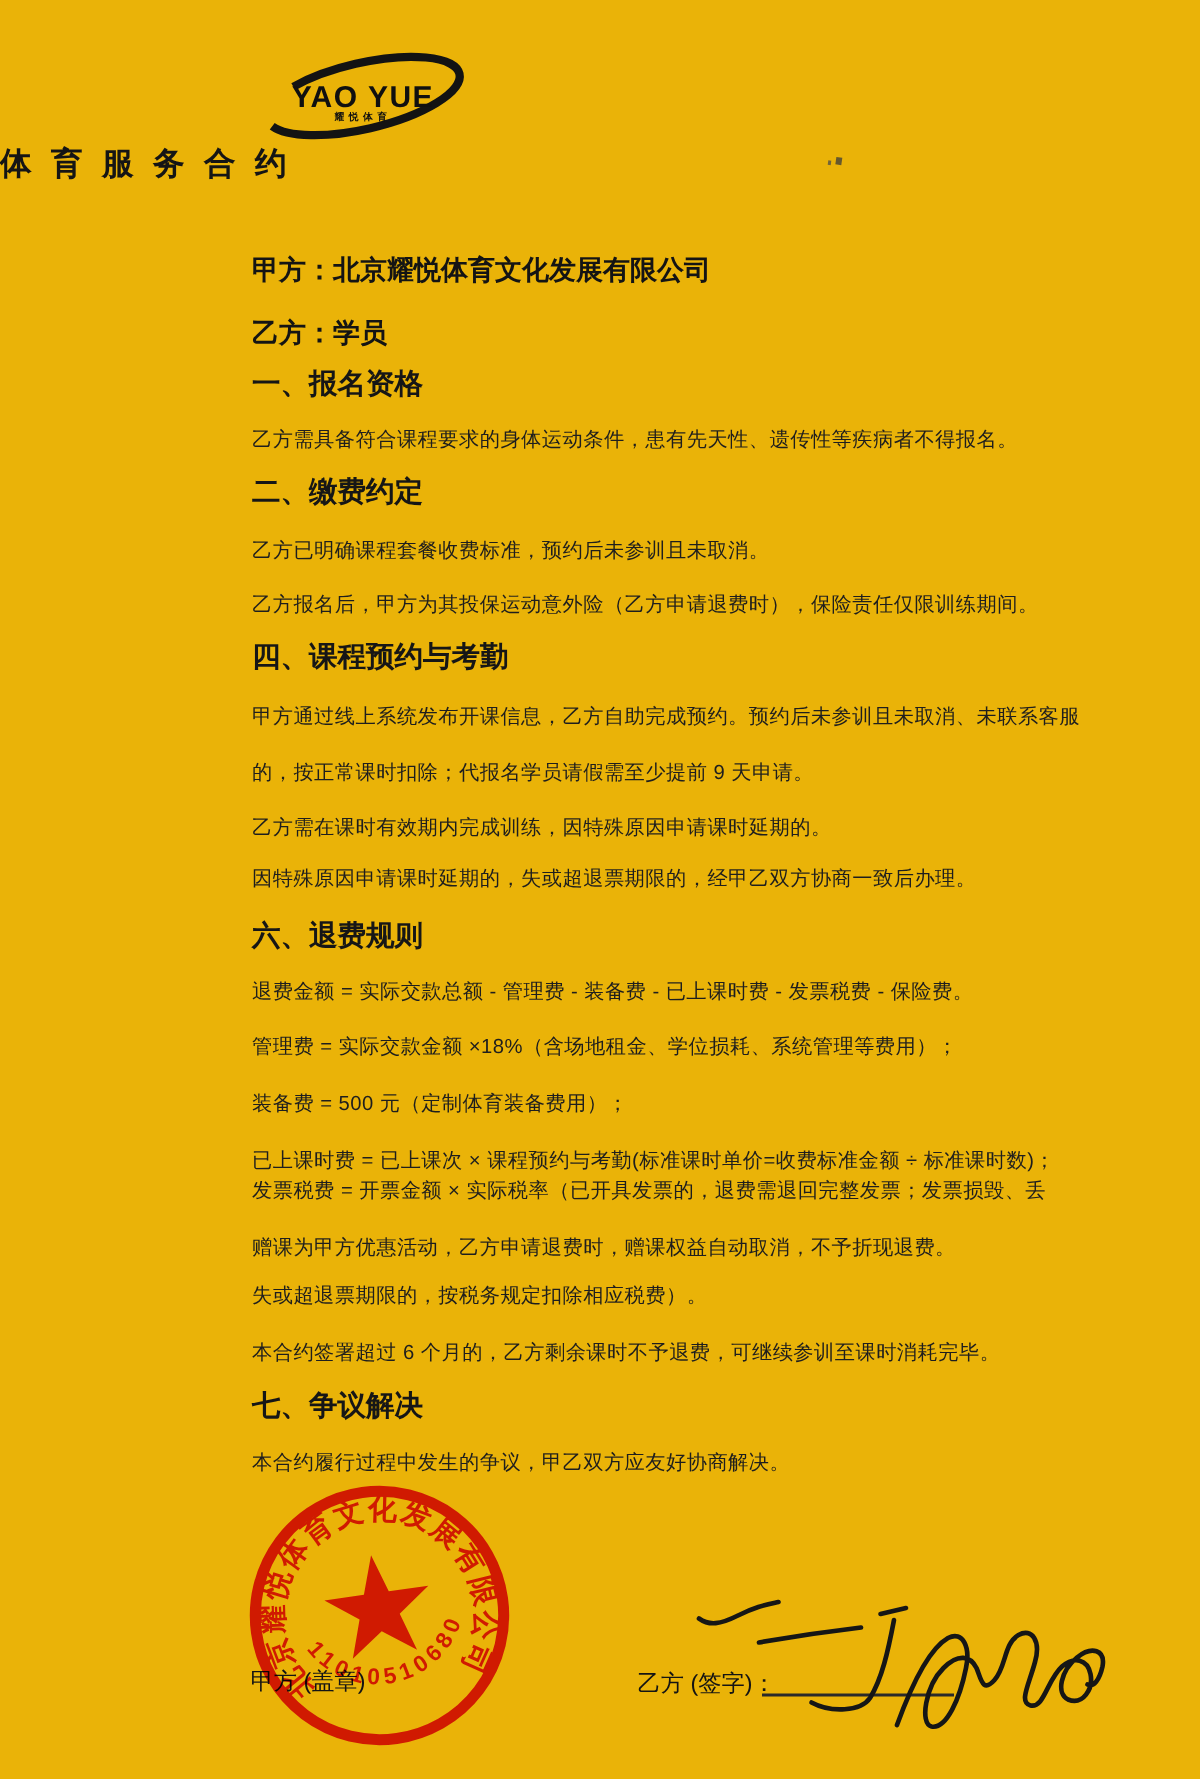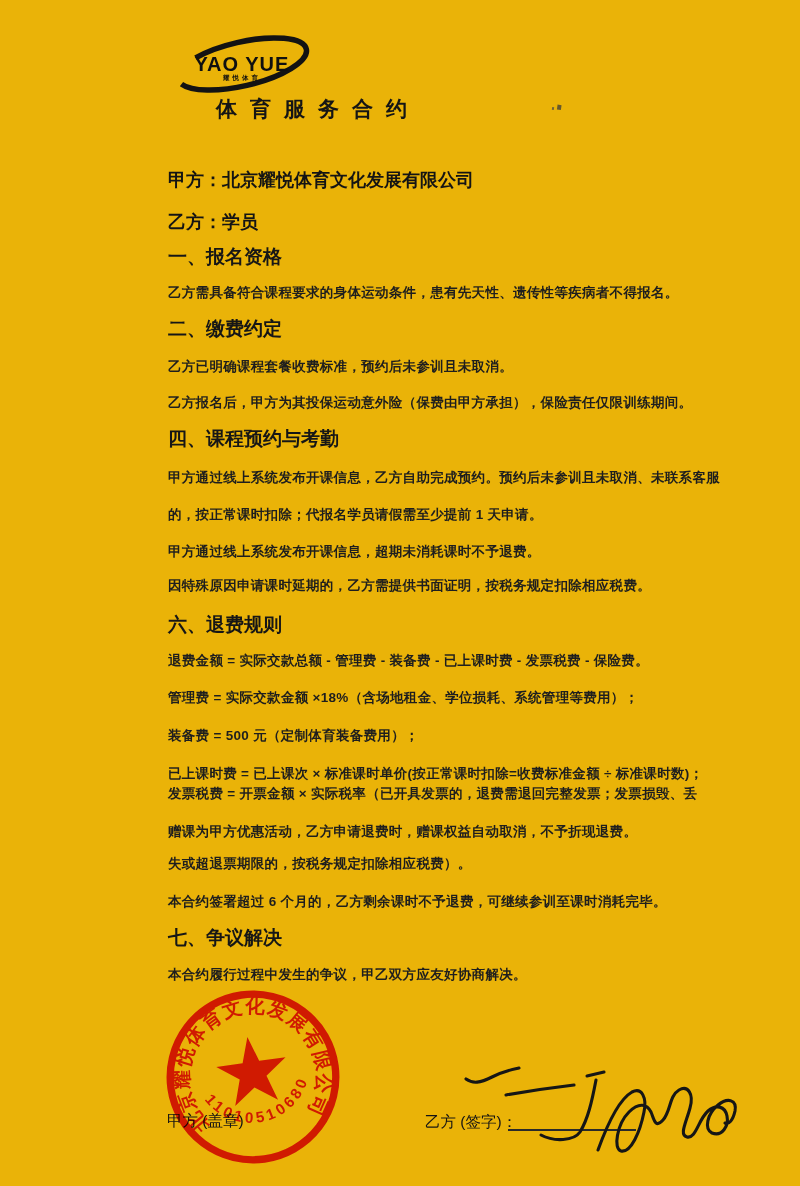--- a/index.html
+++ b/index.html
@@ -5,31 +5,31 @@
   html,body{margin:0;padding:0;background:#888;}
   .page{
     position:relative;width:800px;height:1186px;margin:0 auto;
     background:#eab308;overflow:hidden;
     font-family:"Liberation Sans","DejaVu Sans",sans-serif;
     color:#1b1b1b;
   }
   
   .logo-wrap{position:absolute;left:166px;top:30px;width:152px;height:70px;}
   .contract-title{
-    position:absolute;left:0;top:95px;width:636px;text-align:center;
+    position:absolute;left:0;top:95px;width:636px;
     font-size:21px;font-weight:700;letter-spacing:13px;padding-left:0;
     box-sizing:border-box;color:#151515;
   }
   .speck{position:absolute;left:552px;top:107px;width:2px;height:3px;background:#4a4a4a;
     box-shadow:6px -2px 0 1px #3a3a3a;transform:rotate(8deg);opacity:.75;}
   
   .flow{position:absolute;left:168px;top:170px;width:560px;z-index:1;}
   .party{font-size:18px;line-height:20px;font-weight:700;white-space:nowrap;color:#141414;}
   .sec-h{font-size:19px;line-height:18px;font-weight:700;margin:0;white-space:nowrap;color:#161616;}
-  .para{font-size:13.5px;line-height:19px;font-weight:700;margin:0;white-space:nowrap;
+  .para{font-size:13.5px;line-height:19px;font-weight:400;margin:0;white-space:nowrap;
     letter-spacing:.3px;color:#1e1e1e;}
   
   .sign-label{position:absolute;font-size:15.5px;font-weight:400;color:#141414;z-index:2;}
   .sig-underline{position:absolute;left:508px;top:1129px;width:128px;height:0;
     border-bottom:2.5px solid #2a2a2a;z-index:2;}
   .signature-svg{position:absolute;left:440px;top:1048px;width:350px;height:118px;z-index:3;}
   .seal{position:absolute;left:161px;top:985px;width:184px;height:184px;z-index:5;
     mix-blend-mode:multiply;opacity:.94;transform:rotate(-8deg);}
   .sig-stroke{fill:none;stroke:#161616;stroke-width:3.1;stroke-linecap:round;stroke-linejoin:round;}
 </style>
@@ -54,34 +54,34 @@
   <div class="flow">
     <div class="party" style="margin-top:0"><span>甲方：</span><span>北京耀悦体育文化发展有限公司</span></div>
     <div class="party" style="margin-top:22px"><span>乙方：</span><span>学员</span></div>
 
     <h3 class="sec-h" style="margin-top:16px">一、报名资格</h3>
     <p class="para" style="margin-top:17px">乙方需具备符合课程要求的身体运动条件，患有先天性、遗传性等疾病者不得报名。</p>
 
     <h3 class="sec-h" style="margin-top:18px">二、缴费约定</h3>
     <p class="para" style="margin-top:19px">乙方已明确课程套餐收费标准，预约后未参训且未取消。</p>
 
-    <p class="para" style="margin-top:17px">乙方报名后，甲方为其投保运动意外险（保费由甲方承担），保险责任仅限训练期间。</p>
+    <p class="para" style="margin-top:17px">乙方报名后，甲方为其投保运动意外险（乙方申请退费时），保险责任仅限训练期间。</p>
 
     <h3 class="sec-h" style="margin-top:18px">四、课程预约与考勤</h3>
     <p class="para" style="margin-top:20px">甲方通过线上系统发布开课信息，乙方自助完成预约。预约后未参训且未取消、未联系客服</p>
-    <p class="para" style="margin-top:18px">的，按正常课时扣除；代报名学员请假需至少提前 1 天申请。</p>
-    <p class="para" style="margin-top:18px">甲方通过线上系统发布开课信息，超期未消耗课时不予退费。</p>
+    <p class="para" style="margin-top:18px">的，按正常课时扣除；代报名学员请假需至少提前 9 天申请。</p>
+    <p class="para" style="margin-top:18px">乙方需在课时有效期内完成训练，因特殊原因申请课时延期的。</p>
 
-    <p class="para" style="margin-top:15px">因特殊原因申请课时延期的，乙方需提供书面证明，按税务规定扣除相应税费。</p>
+    <p class="para" style="margin-top:15px">因特殊原因申请课时延期的，失或超退票期限的，经甲乙双方协商一致后办理。</p>
 
     <h3 class="sec-h" style="margin-top:21px">六、退费规则</h3>
     <p class="para" style="margin-top:17px">退费金额 = 实际交款总额 - 管理费 - 装备费 - 已上课时费 - 发票税费 - 保险费。</p>
     <p class="para" style="margin-top:18px">管理费 = 实际交款金额 ×18%（含场地租金、学位损耗、系统管理等费用）；</p>
     <p class="para" style="margin-top:19px">装备费 = 500 元（定制体育装备费用）；</p>
-    <p class="para" style="margin-top:19px">已上课时费 = 已上课次 × 标准课时单价(按正常课时扣除=收费标准金额 ÷ 标准课时数)；</p>
+    <p class="para" style="margin-top:19px">已上课时费 = 已上课次 × 课程预约与考勤(标准课时单价=收费标准金额 ÷ 标准课时数)；</p>
     <p class="para" style="margin-top:1px">发票税费 = 开票金额 × 实际税率（已开具发票的，退费需退回完整发票；发票损毁、丢</p>
     <p class="para" style="margin-top:19px">赠课为甲方优惠活动，乙方申请退费时，赠课权益自动取消，不予折现退费。</p>
     <p class="para" style="margin-top:13px">失或超退票期限的，按税务规定扣除相应税费）。</p>
     <p class="para" style="margin-top:19px">本合约签署超过 6 个月的，乙方剩余课时不予退费，可继续参训至课时消耗完毕。</p>
 
     <h3 class="sec-h" style="margin-top:18px">七、争议解决</h3>
     <p class="para" style="margin-top:18px">本合约履行过程中发生的争议，甲乙双方应友好协商解决。</p>
   </div>
 
   <div class="sign-label" style="left:167px;top:1111px">甲方 (盖章)</div>

